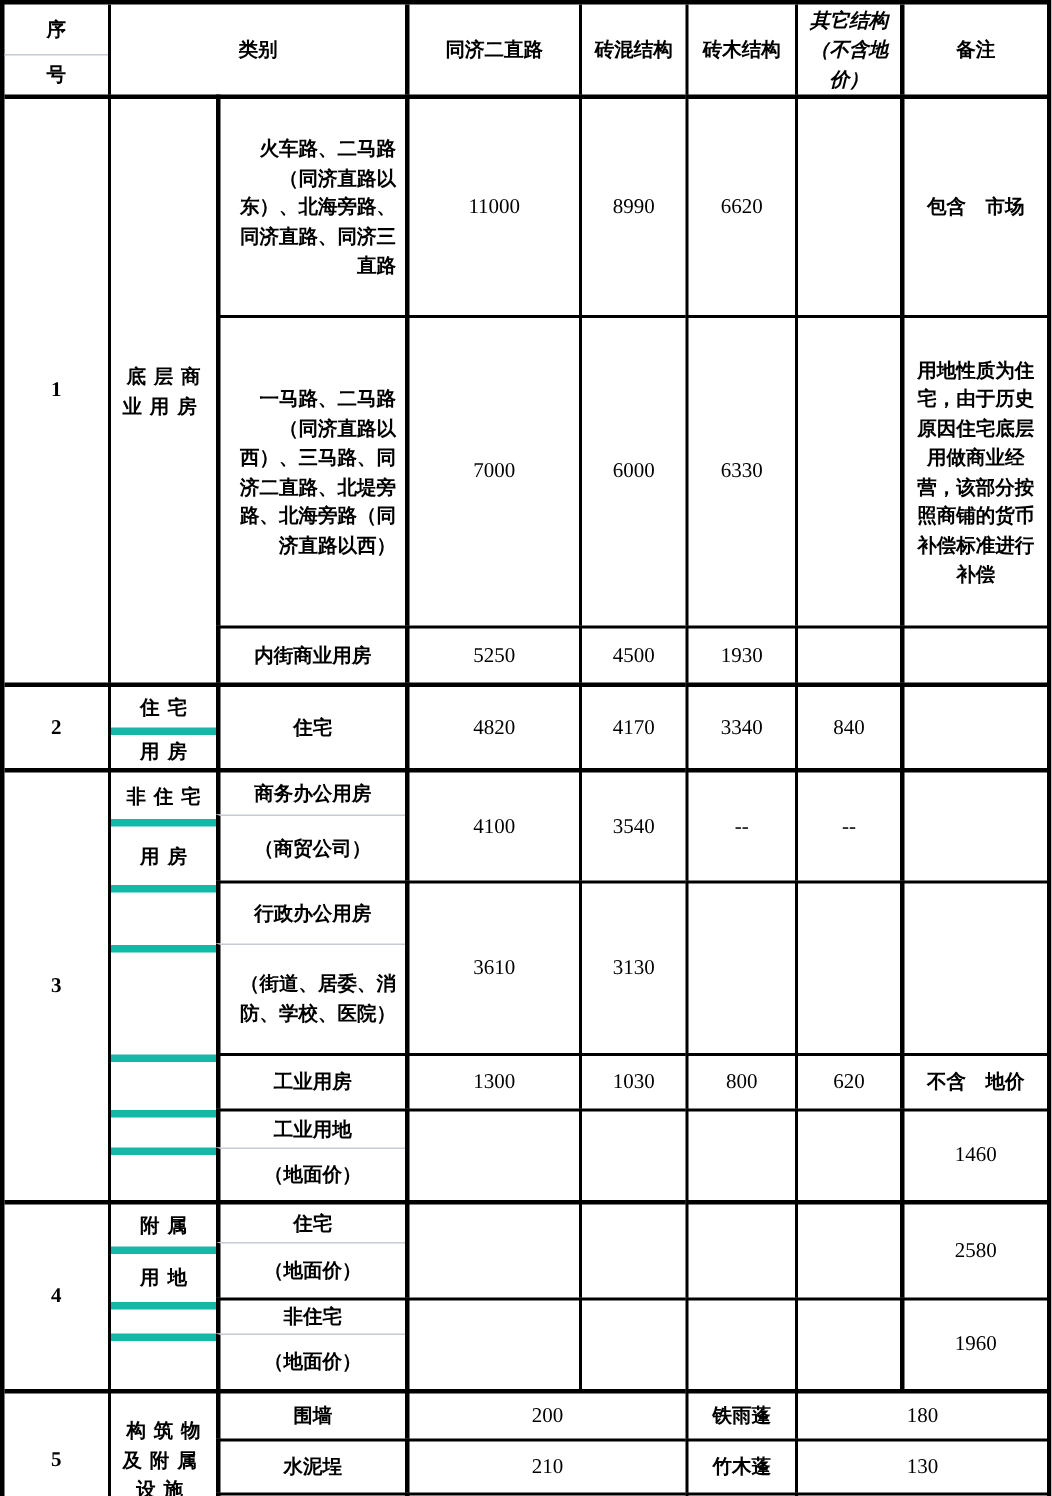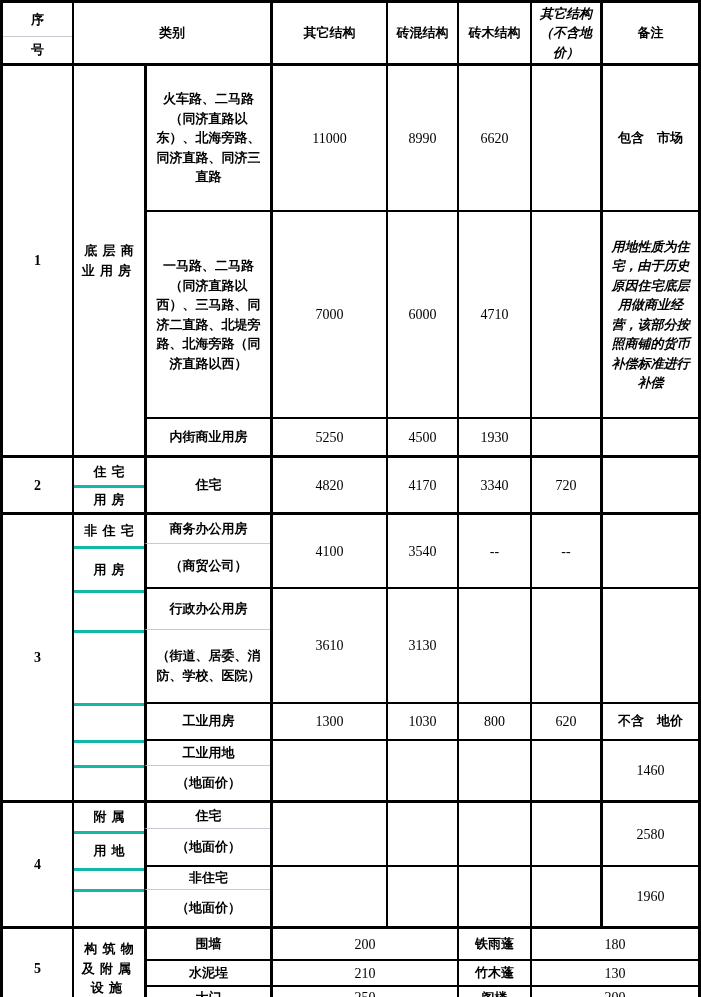--- a/index.html
+++ b/index.html
@@ -26,54 +26,54 @@
   .zh  { font-weight: bold; }
   .num { font-size: 14px; font-weight: normal; font-family: "Liberation Serif", serif; }
   .b   { font-weight: bold; }
   .sp  { letter-spacing: 0.4em; text-indent: 0.4em; }
   .lt-b { border-left: 2px solid #000; }
   .lt-h { border-left: 3px solid #000; }
   .tp-b { border-top: 2px solid #000; }
   .tp-h { border-top: 3px solid #000; }
   .tp-f { border-top: 1px solid #c5cad3; }
   .pad2  { padding: 0 2px; font-style: italic; }
-  .pad6  { padding: 0 6px; }
+  .pad6  { padding: 0 6px; text-align: right; }
   .pad8  { padding: 17px 8px; }
-  .pad13 { padding: 0 4px; font-style: italic; }
-  tr.h20 { height:20px } tr.h21 { height:21px } tr.h24 { height:26px }
+  .pad13 { padding: 0 4px; }
+  tr.h20 { height:20px } tr.h21 { height:21px } tr.h24 { height:36px }
   tr.h25 { height:25px } tr.h27 { height:27px } tr.h28 { height:28px }
   tr.h31 { height:31px } tr.h33 { height:33px } tr.h35 { height:35px }
   tr.h37 { height:37px } tr.h38 { height:38px } tr.h40 { height:40px }
   tr.h44 { height:44px } tr.h54 { height:54px } tr.h73 { height:73px }
   tr.h147 { height:147px } tr.h207 { height:207px }
   td.stackcell { vertical-align: top; }
   .stack { display:flex; flex-direction:column; width:100%; }
   .srow  { display:flex; align-items:center; justify-content:center; box-sizing:border-box; }
-  .srow.ft { border-top: 3px solid #14b8a6; }
+  .srow.ft { border-top: 5px solid #14b8a6; }
 </style>
 </head>
 <body>
 
 <table class="comp">
   <colgroup>
     <col style="width:69px">
       <col style="width:72px">
       <col style="width:126px">
     <col style="width:116px">
       <col style="width:71px">
       <col style="width:73px">
     <col style="width:70px">
       <col style="width:98px">
   </colgroup>
 
   <tbody>
       <tr class="h33">
     <td class="zh">序</td>
     <td class="zh lt-b" colspan="2" rowspan="2">类别</td>
-    <td class="zh lt-h" rowspan="2">其它结构</td>
+    <td class="zh lt-h" rowspan="2">同济二直路</td>
     <td class="zh lt-b pad8" rowspan="2">砖混结构</td>
     <td class="zh lt-b pad8" rowspan="2">砖木结构</td>
     <td class="zh lt-b pad2" rowspan="2">其它结构（不含地价）</td>
     <td class="zh lt-h" rowspan="2">备注</td>
   </tr>
   <tr class="h27">
     <td class="zh tp-f">号</td>
   </tr>
 
   <tr class="h147">
@@ -83,21 +83,21 @@
     <td class="num tp-h lt-h">11000</td>
     <td class="num tp-h lt-b">8990</td>
     <td class="num tp-h lt-b">6620</td>
     <td class="tp-h lt-b"></td>
     <td class="zh tp-h lt-h">包含　市场</td>
   </tr>
   <tr class="h207">
     <td class="zh tp-b lt-h pad6">一马路、二马路（同济直路以西）、三马路、同济二直路、北堤旁路、北海旁路（同济直路以西）</td>
     <td class="num tp-b lt-h">7000</td>
     <td class="num tp-b lt-b">6000</td>
-    <td class="num tp-b lt-b">4710</td>
+    <td class="num tp-b lt-b">6330</td>
     <td class="tp-b lt-b"></td>
     <td class="zh tp-b lt-h pad13">用地性质为住宅，由于历史原因住宅底层用做商业经营，该部分按照商铺的货币补偿标准进行补偿</td>
   </tr>
   <tr class="h38">
     <td class="zh tp-b lt-h">内街商业用房</td>
     <td class="num tp-b lt-h">5250</td>
     <td class="num tp-b lt-b">4500</td>
     <td class="num tp-b lt-b">1930</td>
     <td class="tp-b lt-b"></td>
     <td class="tp-b lt-h"></td>
@@ -108,21 +108,21 @@
     <td class="stackcell tp-h lt-b">
       <div class="stack">
         <div class="srow zh sp" style="height:27px">住宅</div>
         <div class="srow ft zh sp" style="height:27px">用房</div>
       </div>
     </td>
     <td class="zh tp-h lt-h">住宅</td>
     <td class="num tp-h lt-h">4820</td>
     <td class="num tp-h lt-b">4170</td>
     <td class="num tp-h lt-b">3340</td>
-    <td class="num tp-h lt-b">720</td>
+    <td class="num tp-h lt-b">840</td>
     <td class="tp-h lt-h"></td>
   </tr>
 
   <tr class="h31">
     <td class="num b tp-h" rowspan="7">3</td>
     <td class="stackcell tp-h lt-b" rowspan="7">
       <div class="stack">
         <div class="srow zh sp" style="height:31px">非住宅</div>
         <div class="srow ft zh sp" style="height:44px">用房</div>
         <div class="srow ft" style="height:40px"></div>

